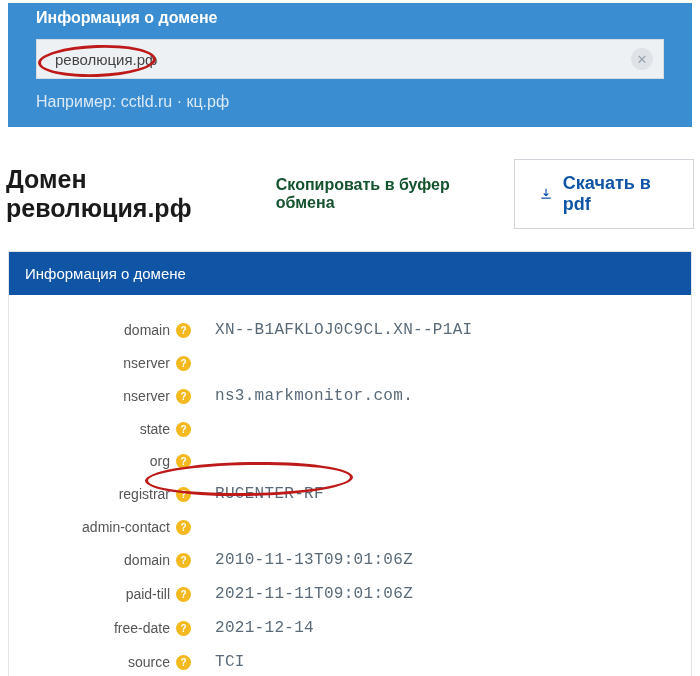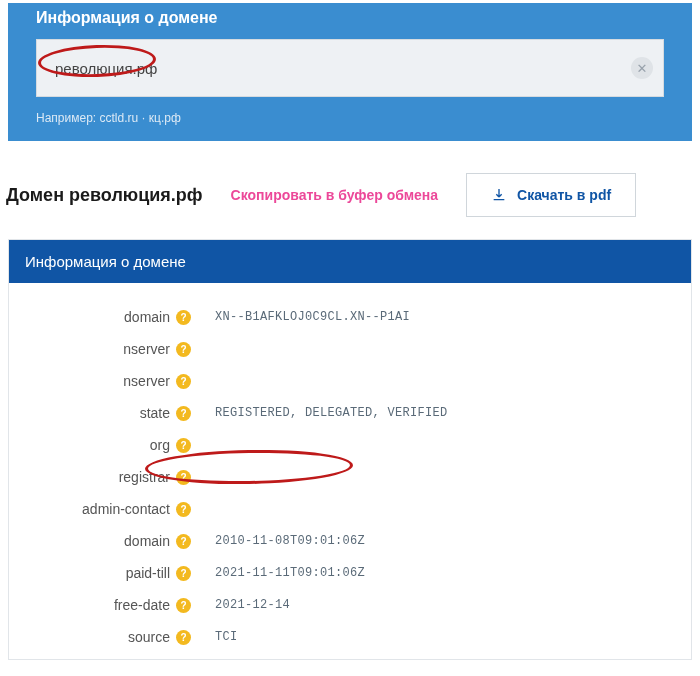--- a/index.html
+++ b/index.html
@@ -18,21 +18,21 @@
   }
   .search-title {
     color: #fff;
     font-size: 16px;
     font-weight: 600;
     padding: 6px 0 12px 0;
   }
   .search-box {
     position: relative;
     width: 100%;
-    height: 58px;
+    height: 40px;
     background: #eef1f4;
     border: 1px solid #d5dbe0;
     display: flex;
     align-items: center;
     padding: 0 40px 0 18px;
     font-size: 15px;
     color: #444;
   }
   .search-box .clear {
     position: absolute;
@@ -41,21 +41,21 @@
     transform: translateY(-50%);
     width: 22px; height: 22px;
     border-radius: 50%;
     background: #dfe3e7;
     color: #98a2ac;
     display:flex; align-items:center; justify-content:center;
     font-size: 13px;
     cursor: pointer;
   }
   .example-line {
-    font-size: 12px;
+    font-size: 16px;
     color: #dbe9f5;
     margin-top: 14px;
   }
   .example-line a {
     color: #dbe9f5;
     text-decoration: none;
   }
   .circle-mark-1 {
     position: absolute;
     left: 30px; top: 42px;
@@ -67,34 +67,34 @@
   }
 
   
   .title-row {
     display: flex;
     align-items: center;
     padding: 32px 6px 22px 6px;
     gap: 28px;
   }
   .domain-title {
-    font-size: 18px;
+    font-size: 25px;
     font-weight: 700;
     color: #1a1a1a;
   }
   .copy-link {
-    color: #ec4899;
+    color: #14532d;
     font-weight: 600;
-    font-size: 14px;
+    font-size: 16px;
     cursor: pointer;
   }
   .pdf-btn {
     border: 1px solid #d0d6db;
     padding: 13px 24px;
-    font-size: 14px;
+    font-size: 18px;
     font-weight: 600;
     color: #1055a5;
     display: flex;
     align-items: center;
     gap: 10px;
     cursor: pointer;
   }
   .pdf-btn svg { width: 16px; height: 16px; }
 
   
@@ -135,21 +135,21 @@
     border-radius:50%;
     background:#f3b91f;
     color:#fff;
     font-size:10px;
     font-weight:700;
     align-items:center;
     justify-content:center;
   }
   .info-value {
     font-family: "Consolas","Courier New",monospace;
-    font-size: 12px;
+    font-size: 16px;
     color: #5a6a78;
     padding-left: 16px;
     letter-spacing: 0.3px;
   }
   .circle-mark-2 {
     position: absolute;
     left: 136px; top: 167px;
     width: 208px; height: 34px;
     border: 3px solid #be1a1a;
     border-radius: 50%;
@@ -201,52 +201,53 @@
         <div class="info-label">
           <span>nserver</span>
           <span class="info-badge">?</span>
         </div>
       </div>
       <div class="info-row">
         <div class="info-label">
           <span>nserver</span>
           <span class="info-badge">?</span>
         </div>
+        <div class="info-value">ns3.markmonitor.com.</div>
       </div>
       <div class="info-row">
         <div class="info-label">
           <span>state</span>
           <span class="info-badge">?</span>
         </div>
-        <div class="info-value">REGISTERED, DELEGATED, VERIFIED</div>
       </div>
       <div class="info-row">
         <div class="info-label">
           <span>org</span>
           <span class="info-badge">?</span>
         </div>
       </div>
       <div class="info-row">
         <div class="info-label">
           <span>registrar</span>
           <span class="info-badge">?</span>
         </div>
+        <div class="info-value">RUCENTER-RF</div>
       </div>
       <div class="info-row">
         <div class="info-label">
           <span>admin-contact</span>
           <span class="info-badge">?</span>
         </div>
       </div>
       <div class="info-row">
         <div class="info-label">
           <span>domain</span>
           <span class="info-badge">?</span>
         </div>
-        <div class="info-value">2010-11-08T09:01:06Z</div>
+        <div class="info-value">2010-11-13T09:01:06Z</div>
       </div>
       <div class="info-row">
         <div class="info-label">
           <span>paid-till</span>
           <span class="info-badge">?</span>
         </div>
         <div class="info-value">2021-11-11T09:01:06Z</div>
       </div>
       <div class="info-row">
         <div class="info-label">

